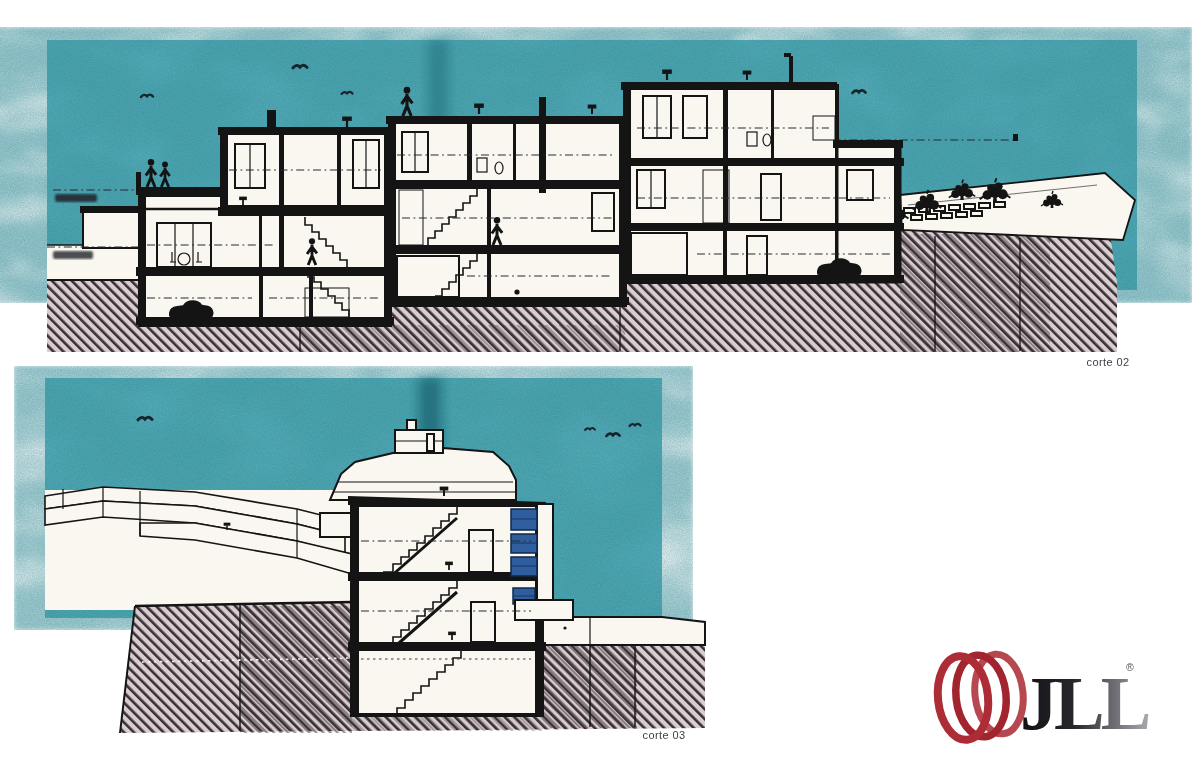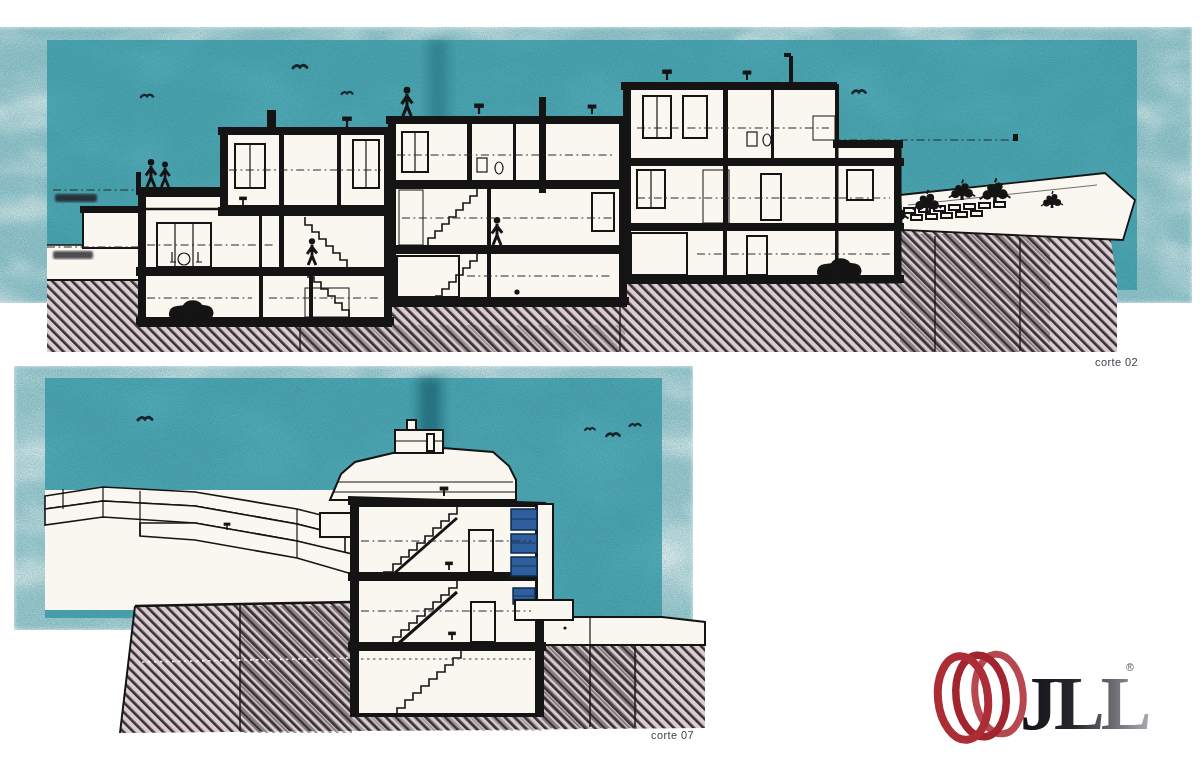--- a/index.html
+++ b/index.html
@@ -4,21 +4,21 @@
 <style>
   html,body{margin:0;padding:0;background:#fff;}
   .canvas{
     position:relative;width:1200px;height:779px;overflow:hidden;
     background:var(--page-bg,#ffffff);
     font-family:"Liberation Sans",sans-serif;
   }
   .scene{position:absolute;left:0;top:0;}
   .corte-label{
     position:absolute;font-size:11px;color:var(--label-ink,#3b3f4a);
-    letter-spacing:.4px;filter:blur(.35px);width:60px;text-align:right;
+    letter-spacing:.4px;filter:blur(.35px);width:60px;text-align:center;
     font-family:"Liberation Sans",sans-serif;
   }
   
   .ink{fill:var(--ink,#141414);}
   .paper{fill:var(--paper-white,#faf7f1);}
   .wall{fill:var(--paper-white,#faf7f1);stroke:var(--ink,#141414);}
   .frame{fill:var(--paper-white,#faf7f1);stroke:var(--ink,#141414);stroke-width:2;}
   .thin{fill:none;stroke:var(--ink,#141414);stroke-width:1.2;}
   .edge{fill:none;stroke:var(--ink,#141414);}
   .dashdot{fill:none;stroke:#242a31;stroke-width:1.2;stroke-dasharray:8 3.5 1.8 3.5;}
@@ -391,15 +391,15 @@
     <ellipse cx="71" cy="49" rx="24" ry="40" fill="none" stroke="#b84850" stroke-width="7" transform="rotate(-6 71 49)"></ellipse>
     <ellipse cx="53" cy="51" rx="25" ry="41" fill="none" style="stroke:var(--logo-red,#a2242e)" stroke-width="7.5" transform="rotate(-6 53 51)"></ellipse>
     <ellipse cx="35" cy="53" rx="25" ry="42" fill="none" stroke="#ad2d36" stroke-width="8" transform="rotate(-6 35 53)"></ellipse>
   </g>
   <text x="92" y="84" style="font-family:'Liberation Serif',serif;font-weight:bold;font-size:76px;letter-spacing:-4px;fill:url(#lgrad)">JLL</text>
   <text x="198" y="26" class="logo-reg">®</text>
 </g>
 </svg>
 
 <div class="corte-label" style="left:1078px;top:356px;">corte 02</div>
-<div class="corte-label" style="left:634px;top:729px;">corte 07</div>
+<div class="corte-label" style="left:634px;top:729px;">corte 03</div>
 
 </div>
 
 </body></html>

